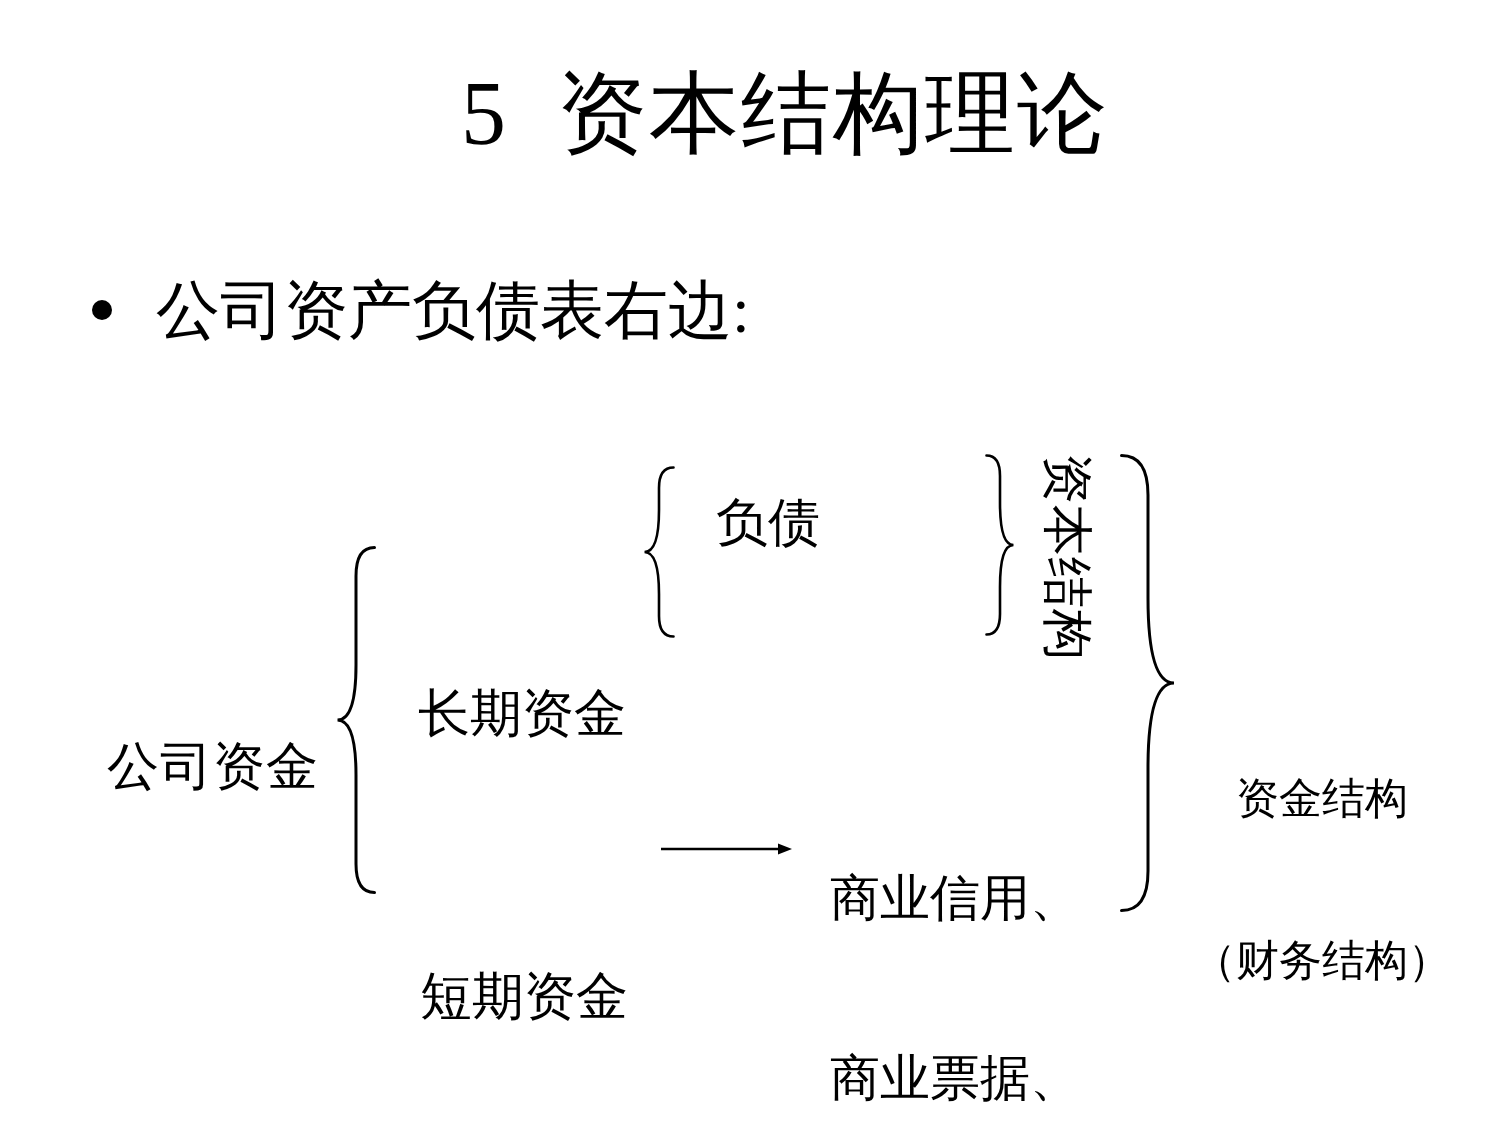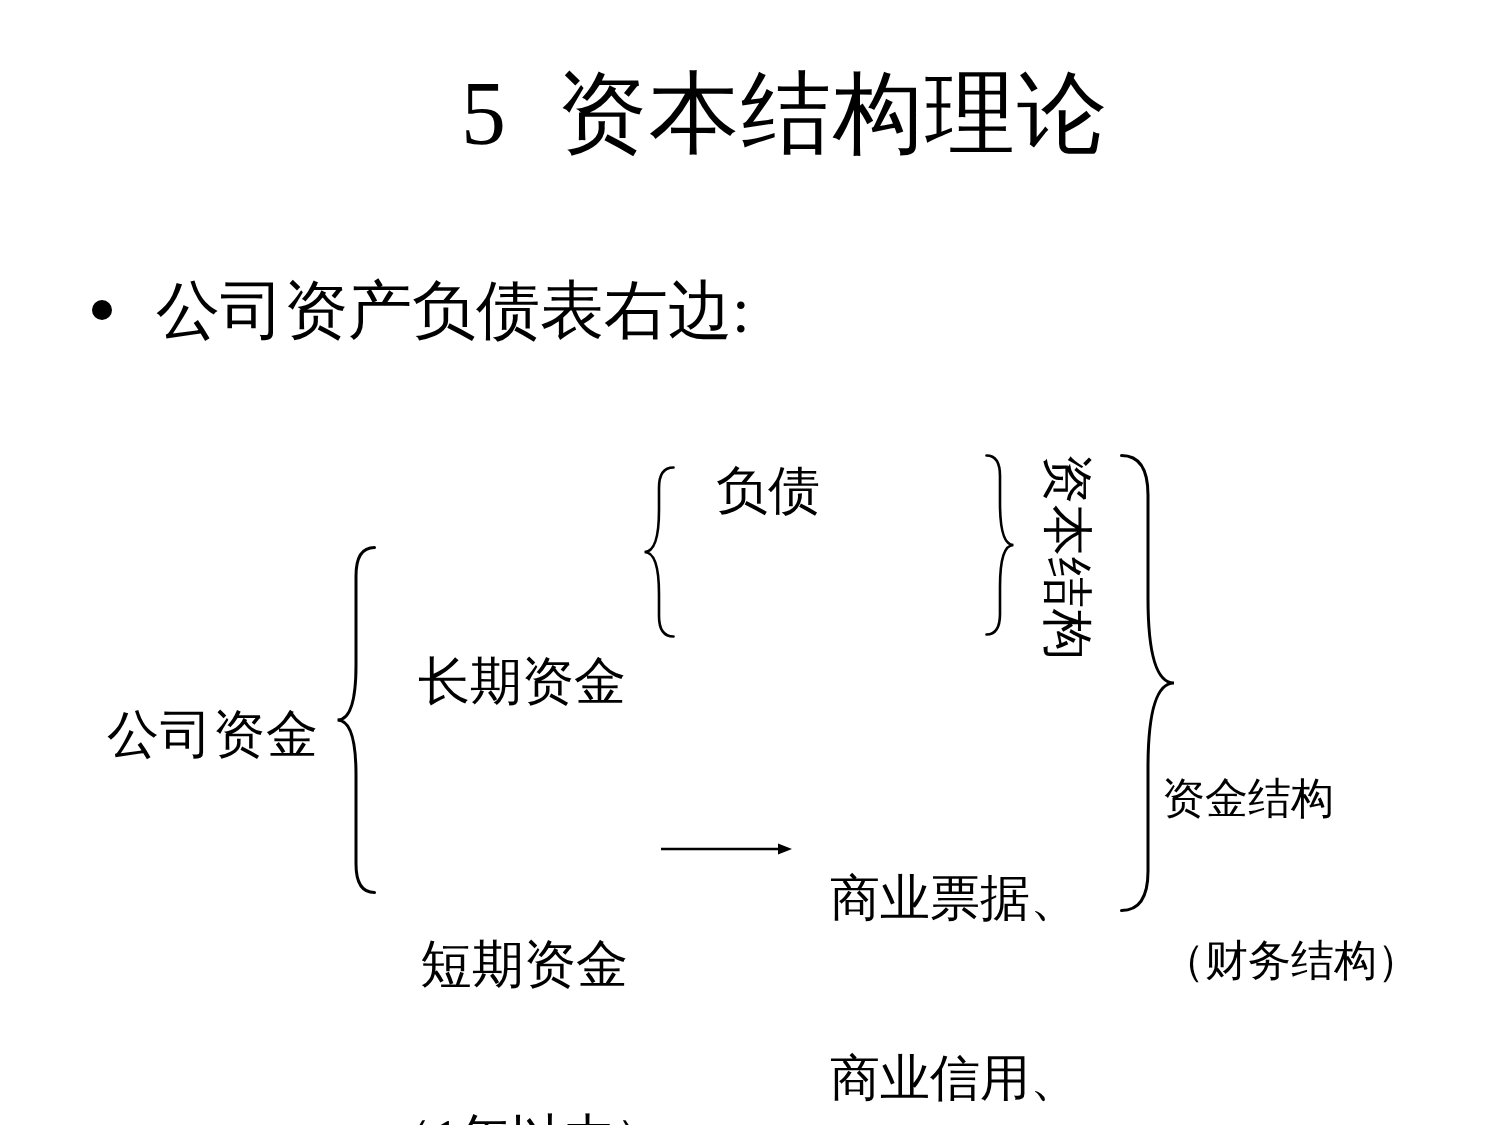--- a/index.html
+++ b/index.html
@@ -41,21 +41,21 @@
   }
   .bullet-text {
     left: 145px;
     top: 274px;
     font-size: 64px;
     line-height: 1.15;
     white-space: pre;
     margin-left: 11px;
   }
 
-  .dg { font-size: 52px; line-height: 1.12; white-space: pre; }
+  .dg { font-size: 52px; line-height: 1.12; white-space: pre; margin-top: 32px; }
 
   .company-funds { left: 107px; top: 706px; letter-spacing: 1px; }
 
   .long-term {
     left: 362px; top: 532px; width: 320px;
     text-align: center; line-height: 60px;
   }
   .short-term {
     left: 364px; top: 820px; width: 320px;
     text-align: center; line-height: 58px;
@@ -74,21 +74,21 @@
   }
 
   .sources {
     left: 830px; top: 748px;
     font-size: 50px; line-height: 60px;
     white-space: pre;
   }
 
   .funds-structure {
     left: 1162px; top: 664px; width: 320px;
-    text-align: left;
+    text-align: center;
     font-size: 43px; line-height: 54px;
     white-space: pre;
   }
 
   svg.brace, svg.arrow { display: block; overflow: visible; }
 </style>
 </head>
 <body>
 
 <div id="slide">
@@ -133,19 +133,19 @@
     <div>短期资金</div>
     <div>（1年以内）</div>
   </div>
 
   <svg class="abs arrow" style="left:660px; top:841px;" width="134" height="16" viewBox="0 0 134 16">
     <line x1="1" y1="8" x2="120" y2="8" stroke="#000000" stroke-width="2.6"></line>
     <polygon points="118,2.5 132,8 118,13.5" fill="#000000"></polygon>
   </svg>
 
   <div class="abs sources">
+    <div>商业信用、</div>
     <div>商业票据、</div>
-    <div>商业信用、</div>
     
     
   </div>
 
 </div>
 
 </body></html>

